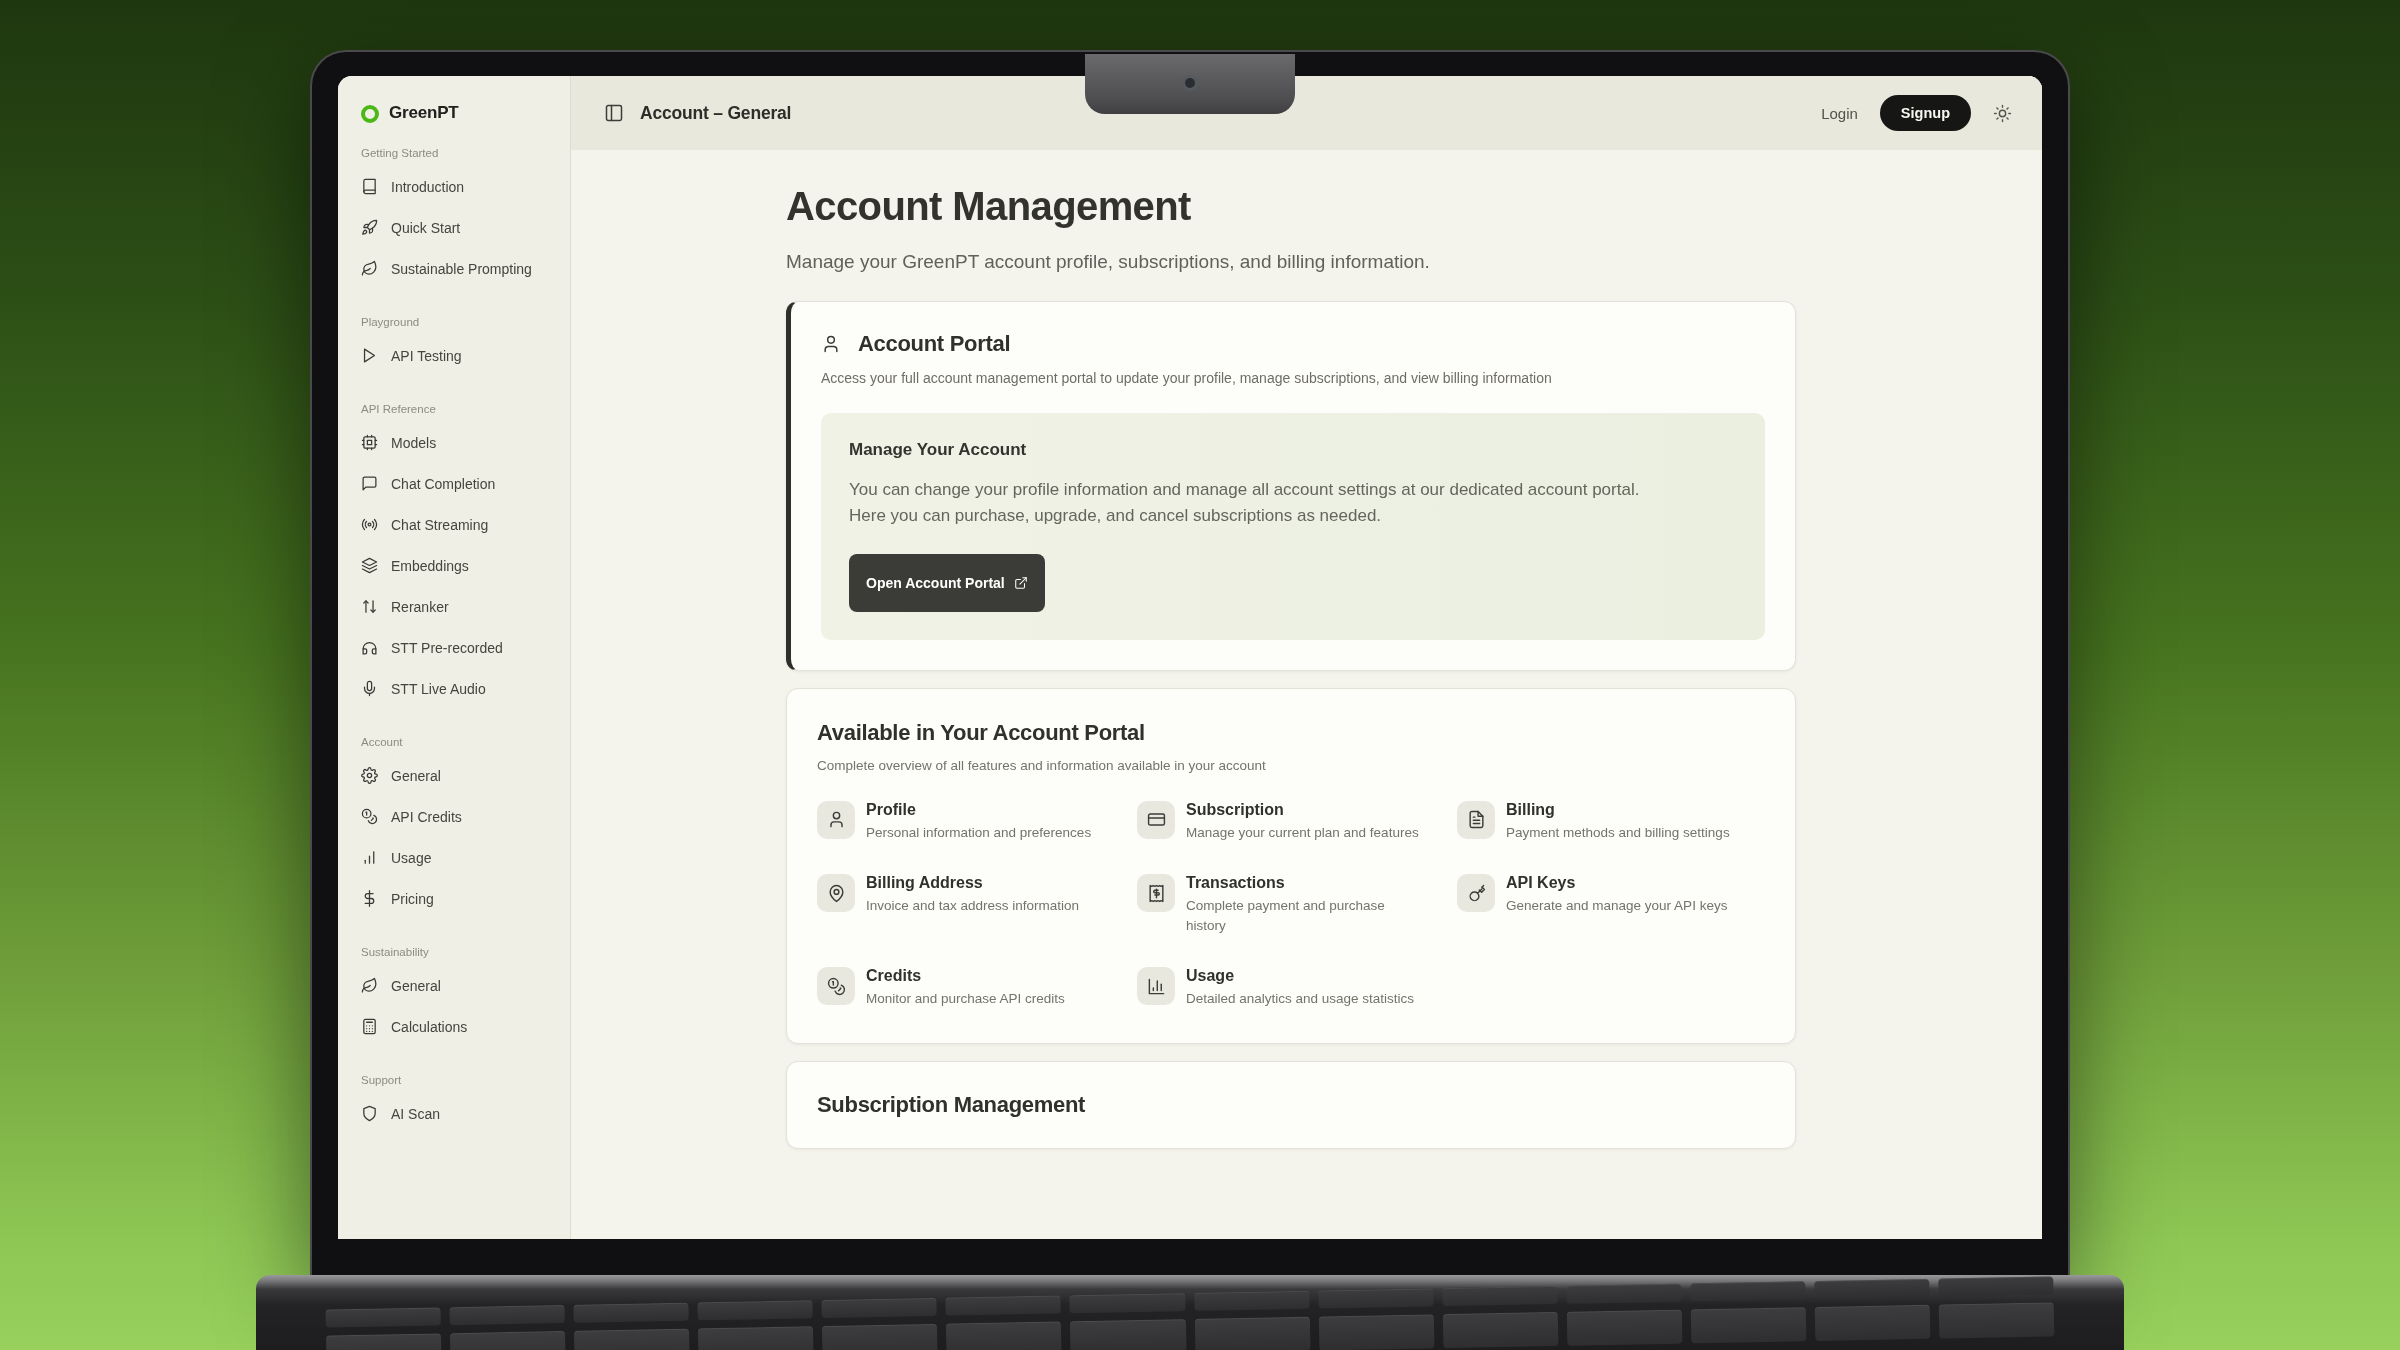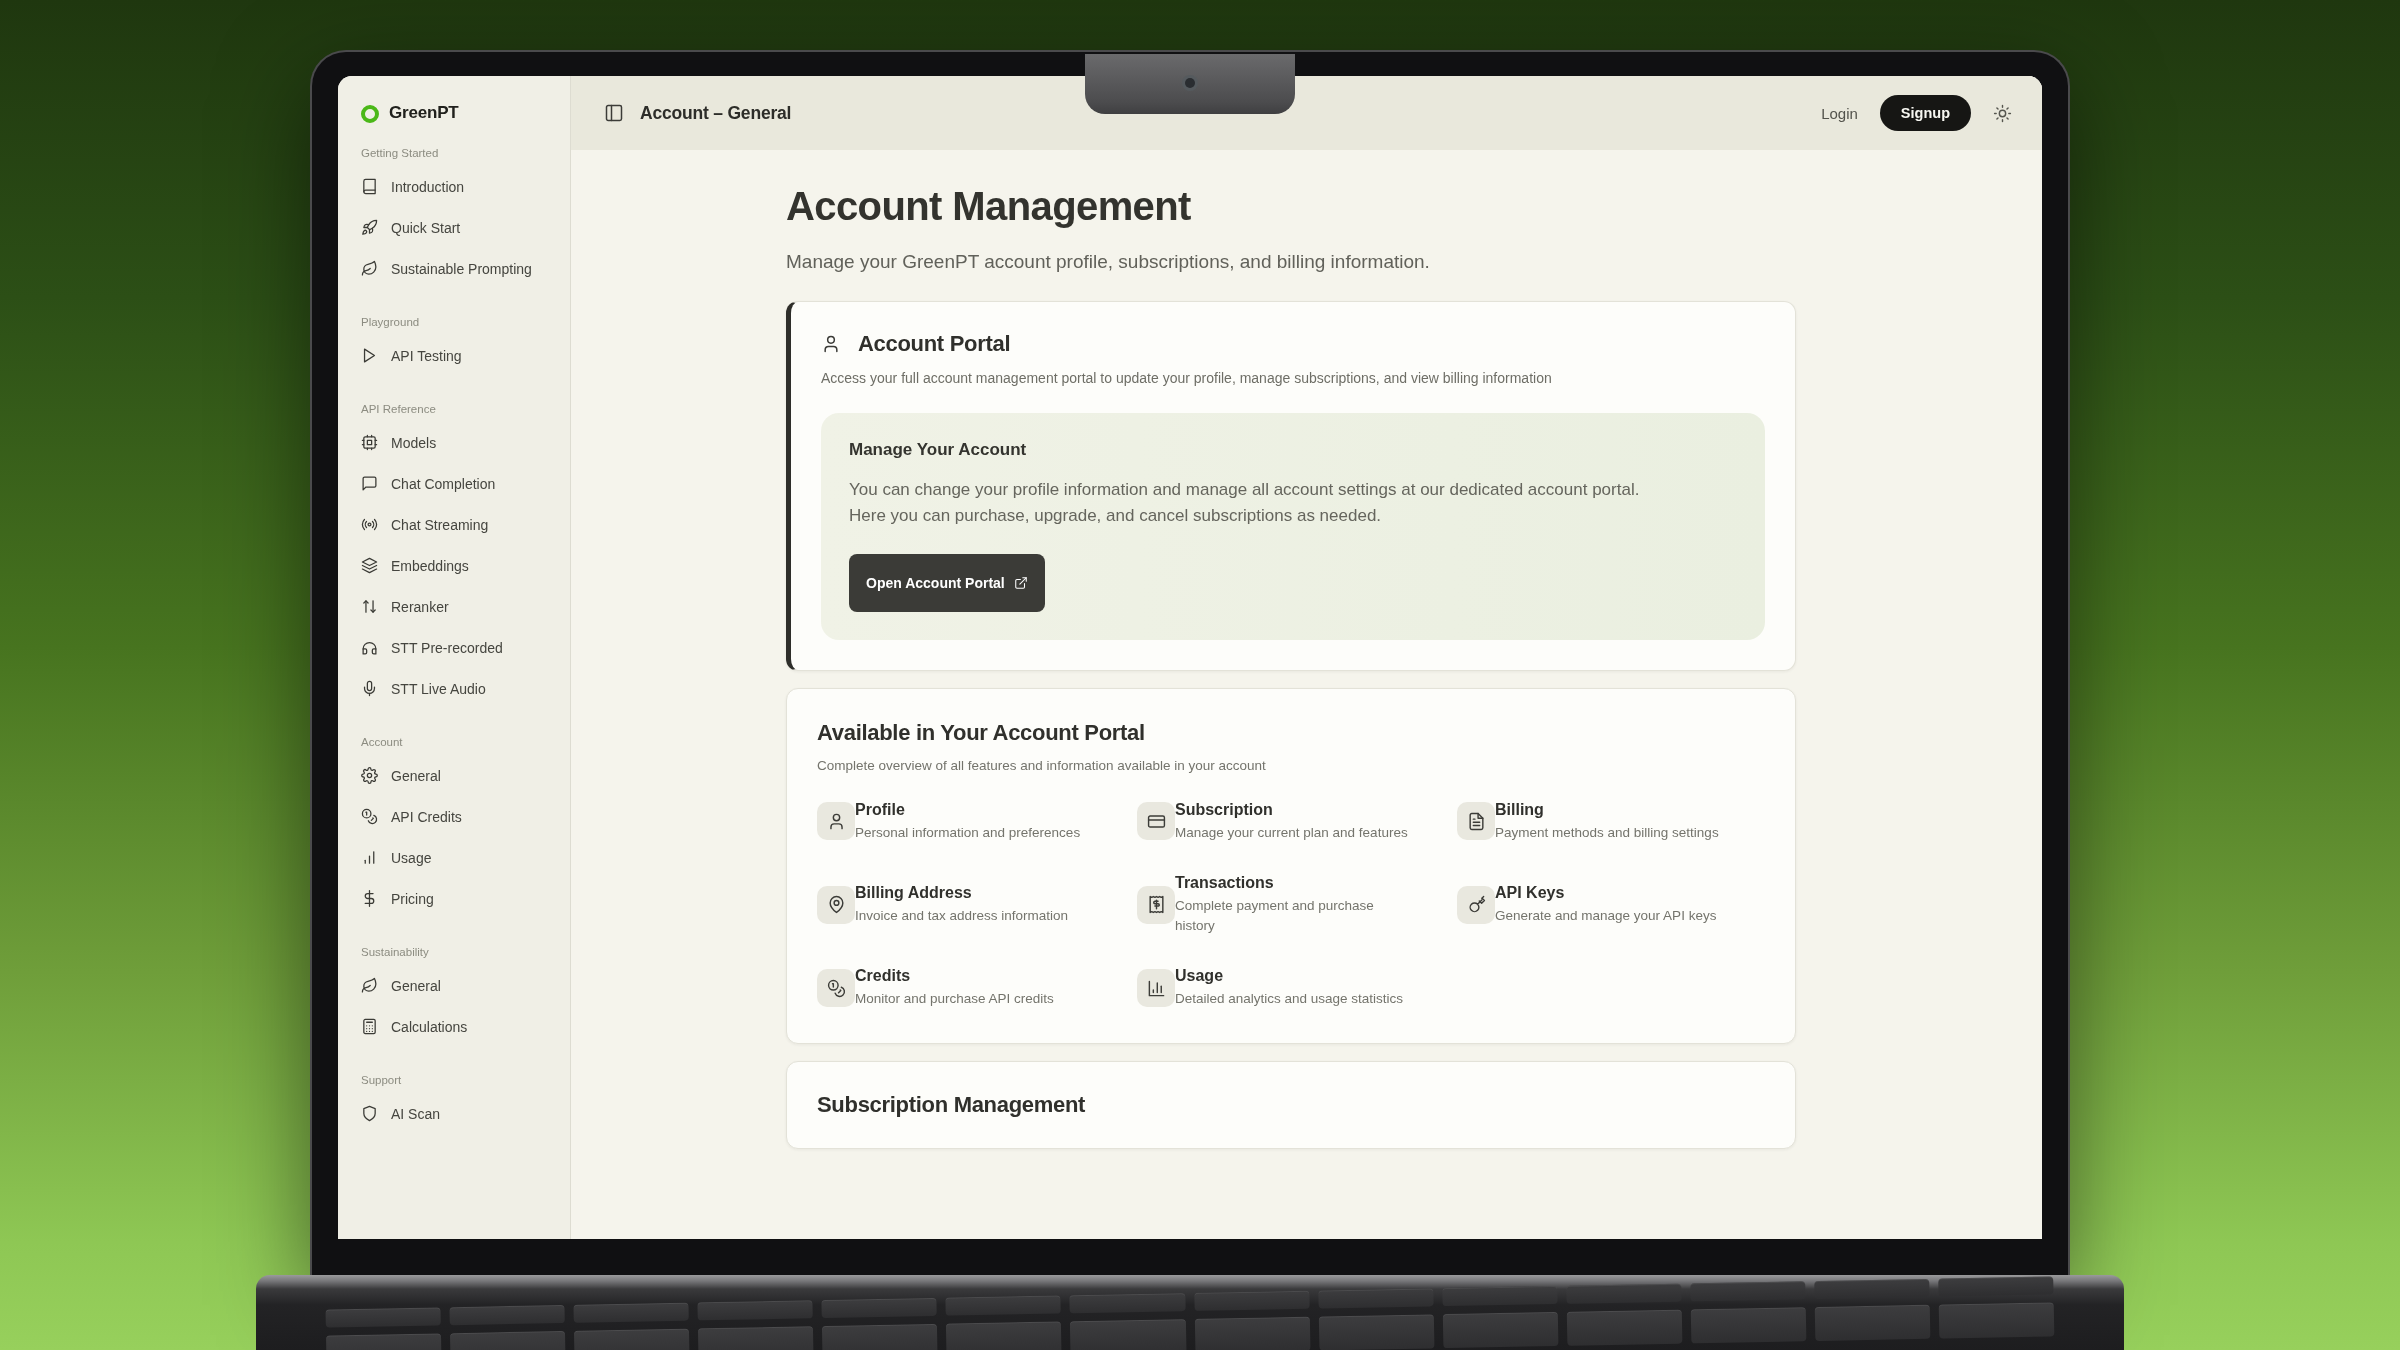--- a/index.html
+++ b/index.html
@@ -92,38 +92,38 @@
     box-shadow:0 1px 3px rgba(40,40,30,.06);
   }
   .portal-card { margin-top:28px; border-left:5px solid #2e2e2a; padding:29px 30px 30px; }
   .card-title-row { display:flex; align-items:center; gap:17px; }
   .portal-user-icon { width:20px; height:20px; color:#3a3a36; }
   h2.card-title { font-size:22px; font-weight:700; color:#30302c; letter-spacing:-.3px; }
   .card-desc { margin-top:13px; font-size:14px; color:#6e6e66; }
 
   .panel {
     margin-top:27px; background:linear-gradient(90deg,#f0f2e6,#eaefe0);
-    border-radius:18px; padding:27px 28px 28px;
+    border-radius:10px; padding:27px 28px 28px;
   }
   .panel h3 { font-size:17px; font-weight:700; color:#34342f; }
   .panel p { margin-top:17px; font-size:17px; line-height:1.55; color:#65655d; max-width:830px; }
   .portal-btn {
     margin-top:24px; display:inline-flex; align-items:center; gap:9px;
     background:#3b3b37; color:#ffffff; border:none; border-radius:8px;
     font-family:inherit; font-size:14px; font-weight:700; padding:21px 17px; cursor:pointer;
   }
   .ext-icon { width:14px; height:14px; color:#ffffff; }
 
   .features-card { margin-top:17px; padding:31px 30px 34px; }
   .card-sub { margin-top:12px; font-size:13.5px; color:#74746c; }
   .features-grid {
     margin-top:28px; display:grid; grid-template-columns:repeat(3,1fr);
     row-gap:32px; column-gap:12px;
   }
-  .feature { display:flex; gap:0; align-items:center; }
+  .feature { display:flex; gap:11px; align-items:flex-start; }
   .feature-icon {
     width:38px; height:38px; flex:0 0 38px; border-radius:10px; background:#e9e8df;
     color:#3c3c38; display:flex; align-items:center; justify-content:center;
   }
   .feature-icon svg { width:19px; height:19px; }
   .feature-title { font-size:16px; font-weight:700; color:#30302c; }
   .feature-desc { margin-top:4px; font-size:13.5px; line-height:1.45; color:#74746c; max-width:238px; }
 
   .sub-card { margin-top:17px; padding:30px 30px; }
 </style>

